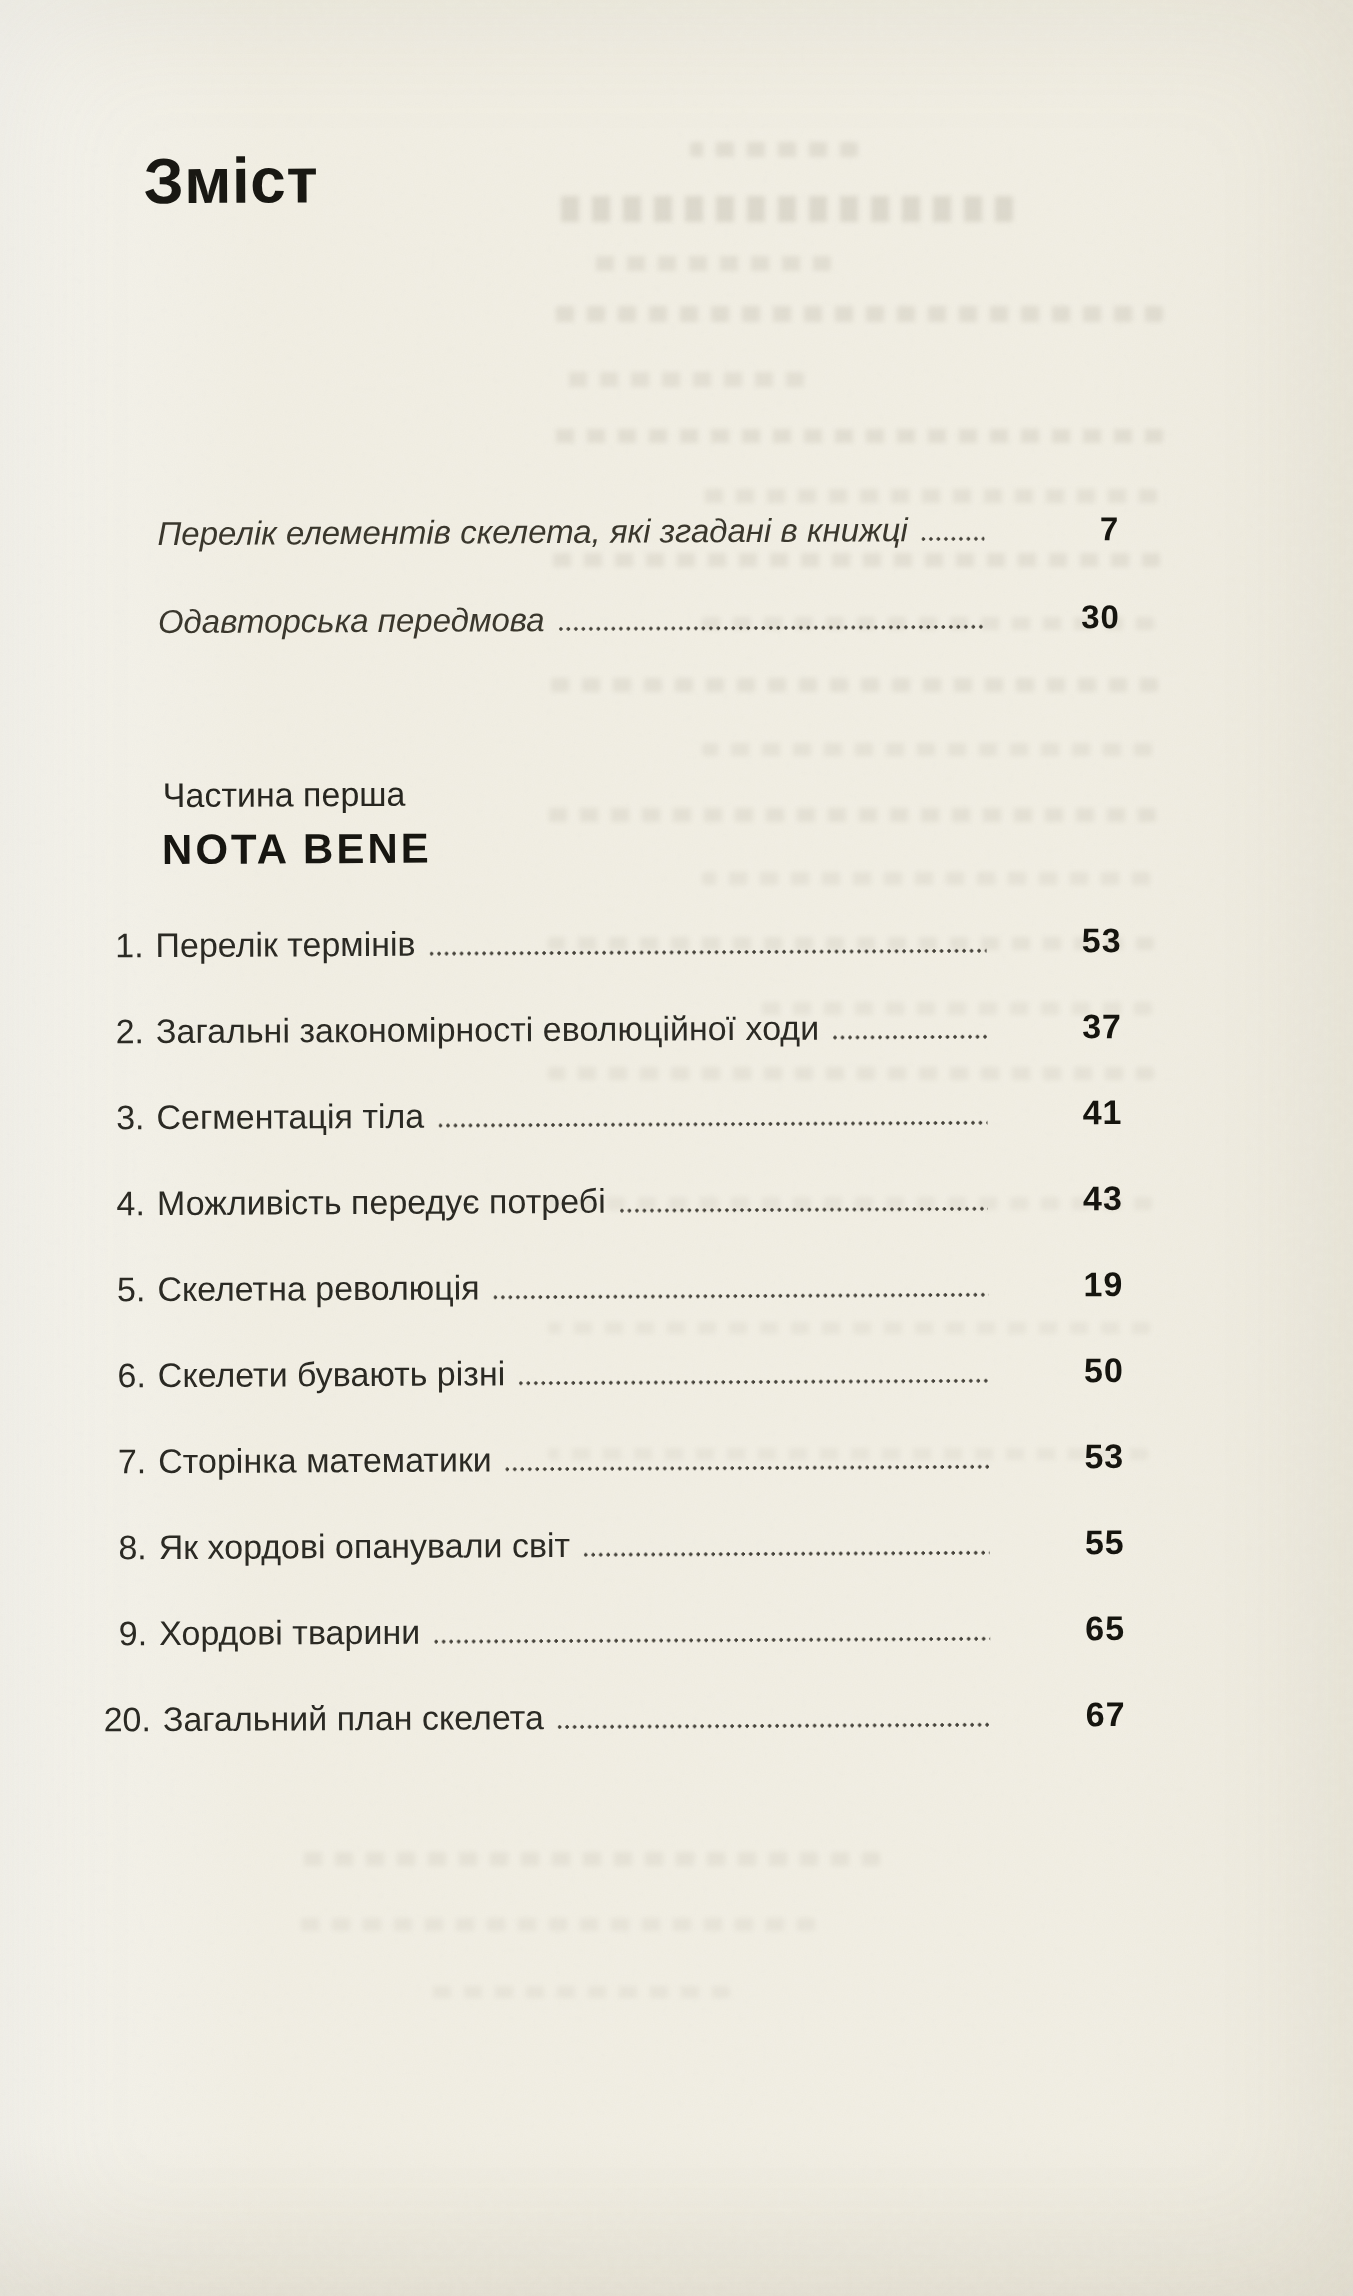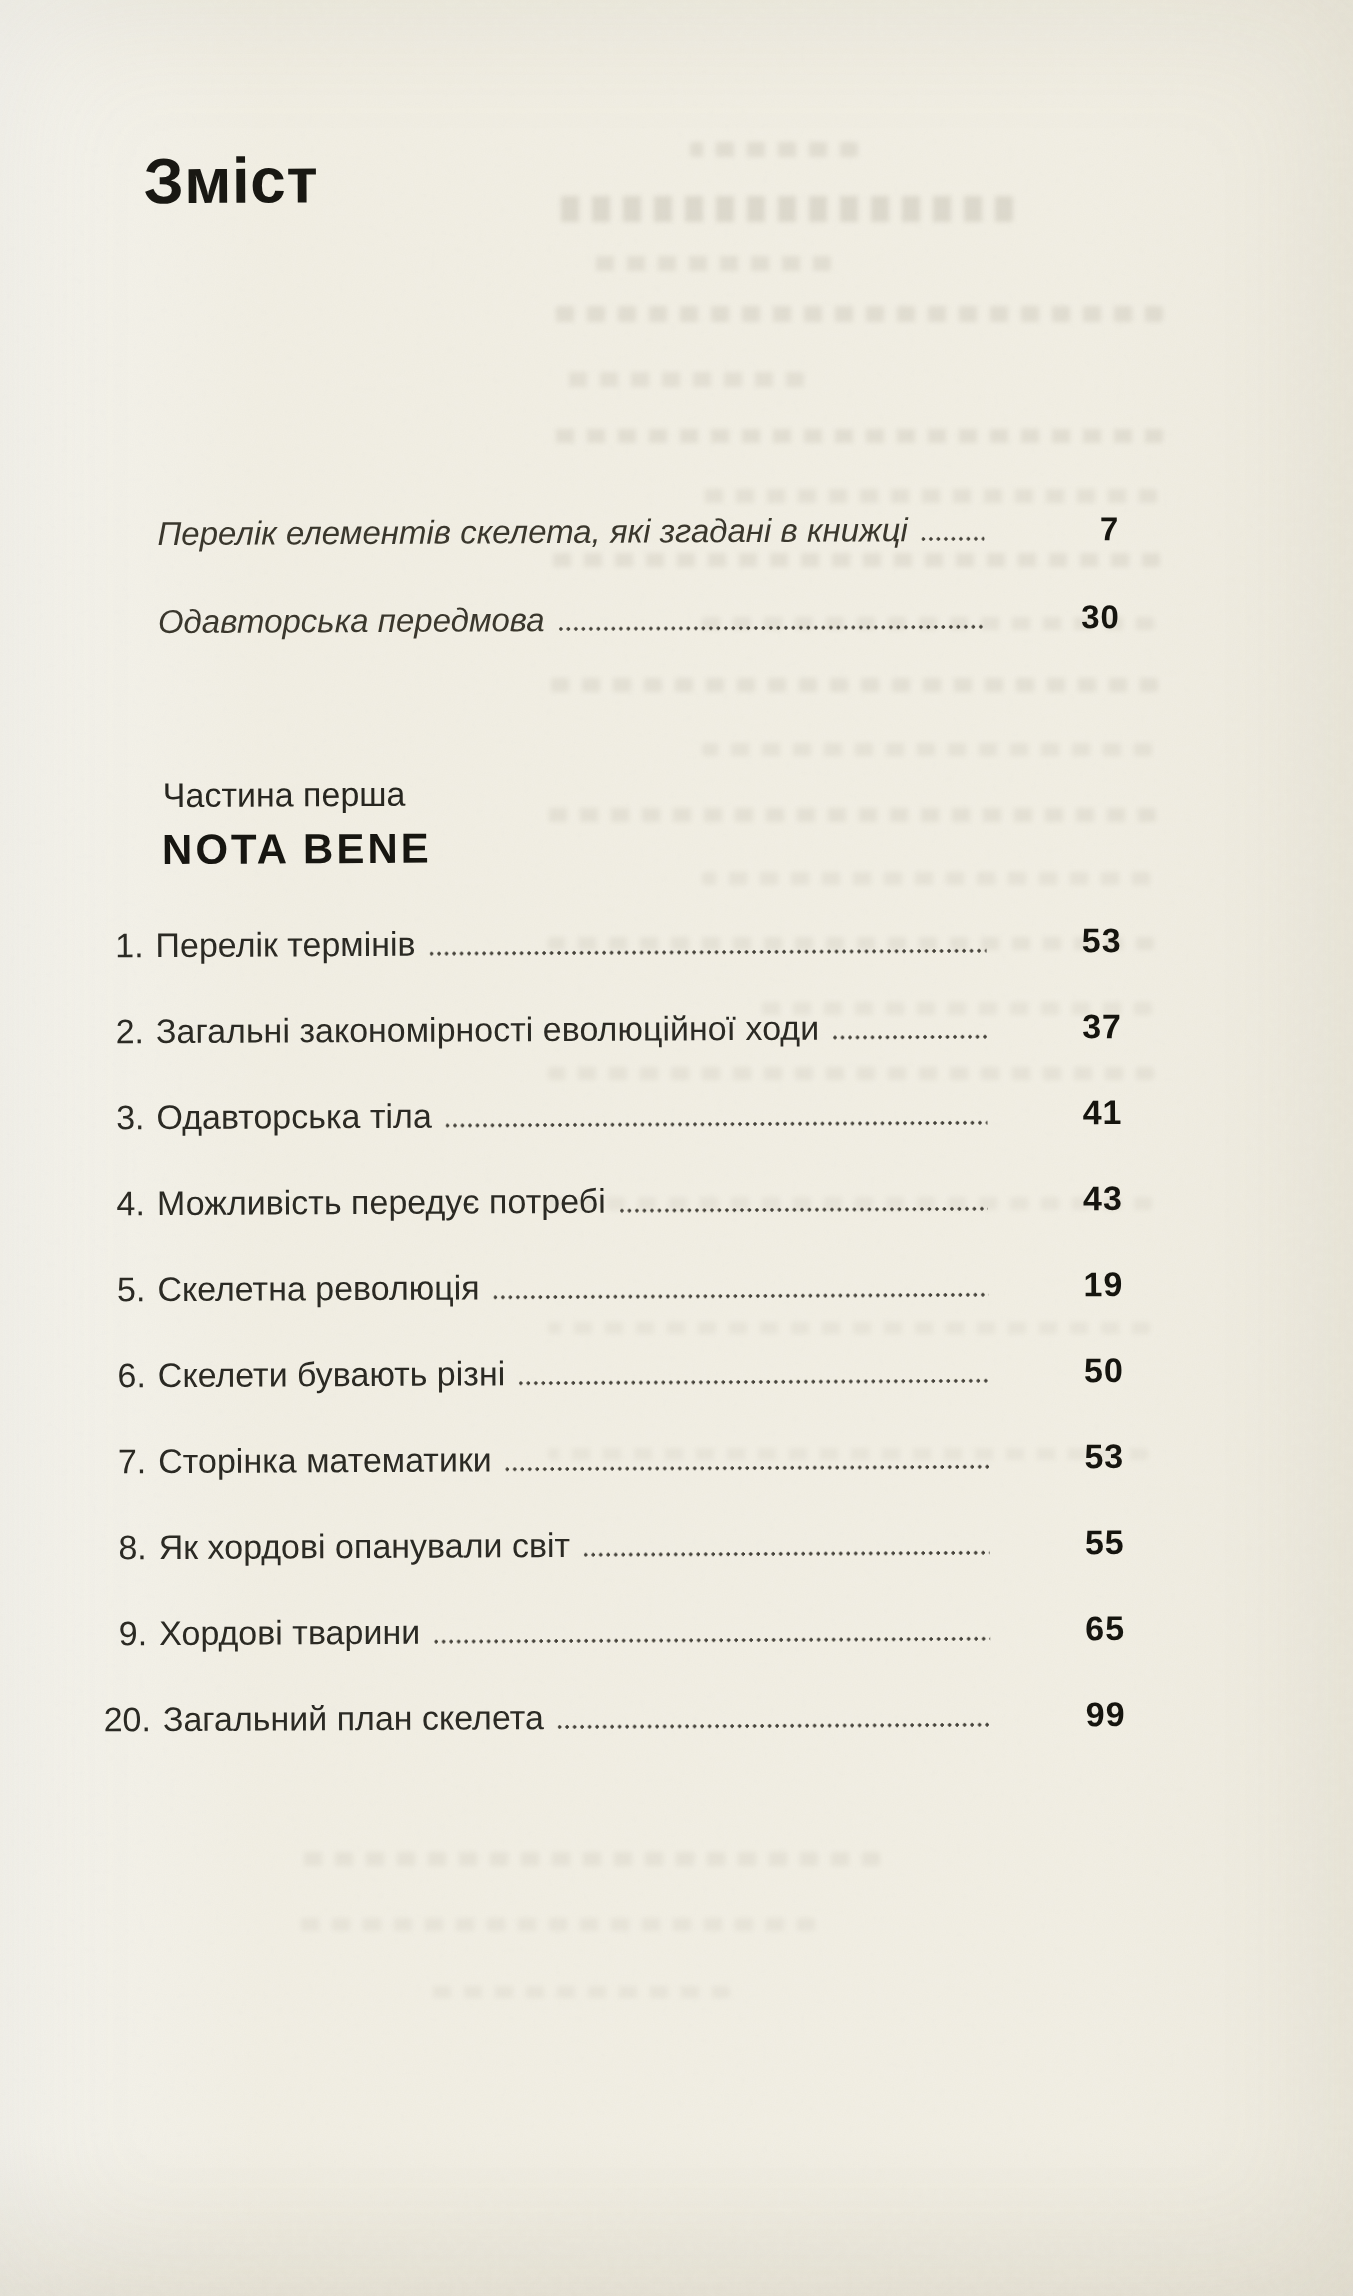--- a/index.html
+++ b/index.html
@@ -133,21 +133,21 @@
       <span class="pnum">53</span>
     </div>
     <div class="row item-row" style="top:1007px">
       <span class="num">2.</span>
       <span class="label">Загальні закономірності еволюційної ходи</span>
       <span class="leader"></span>
       <span class="pnum">37</span>
     </div>
     <div class="row item-row" style="top:1093px">
       <span class="num">3.</span>
-      <span class="label">Одавторська тіла</span>
+      <span class="label">Сегментація тіла</span>
       <span class="leader"></span>
       <span class="pnum">41</span>
     </div>
     <div class="row item-row" style="top:1179px">
       <span class="num">4.</span>
       <span class="label">Можливість передує потребі</span>
       <span class="leader"></span>
       <span class="pnum">43</span>
     </div>
     <div class="row item-row" style="top:1265px">
@@ -177,17 +177,17 @@
     <div class="row item-row" style="top:1609px">
       <span class="num">9.</span>
       <span class="label">Хордові тварини</span>
       <span class="leader"></span>
       <span class="pnum">65</span>
     </div>
     <div class="row item-row" style="top:1695px">
       <span class="num">20.</span>
       <span class="label">Загальний план скелета</span>
       <span class="leader"></span>
-      <span class="pnum">99</span>
+      <span class="pnum">67</span>
     </div>
 
   </div>
 </div>
 
 </body></html>

